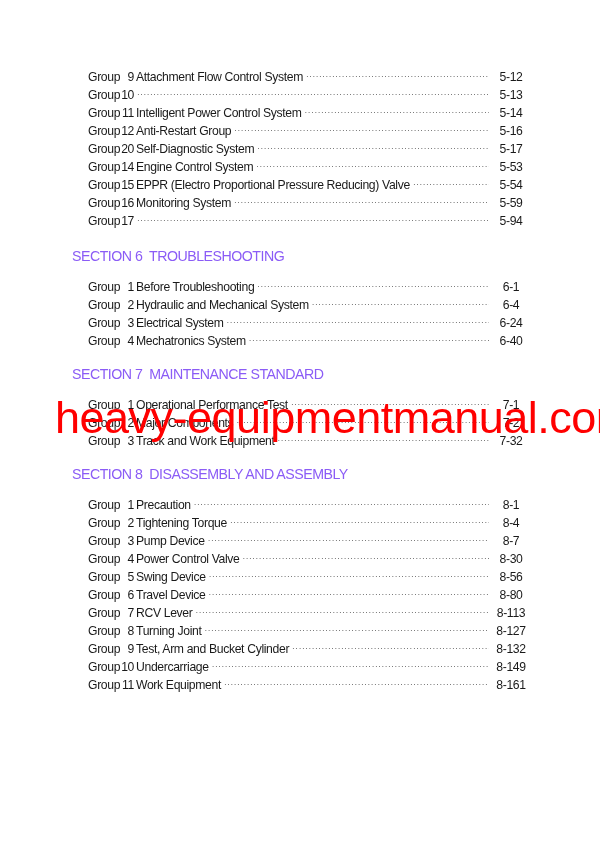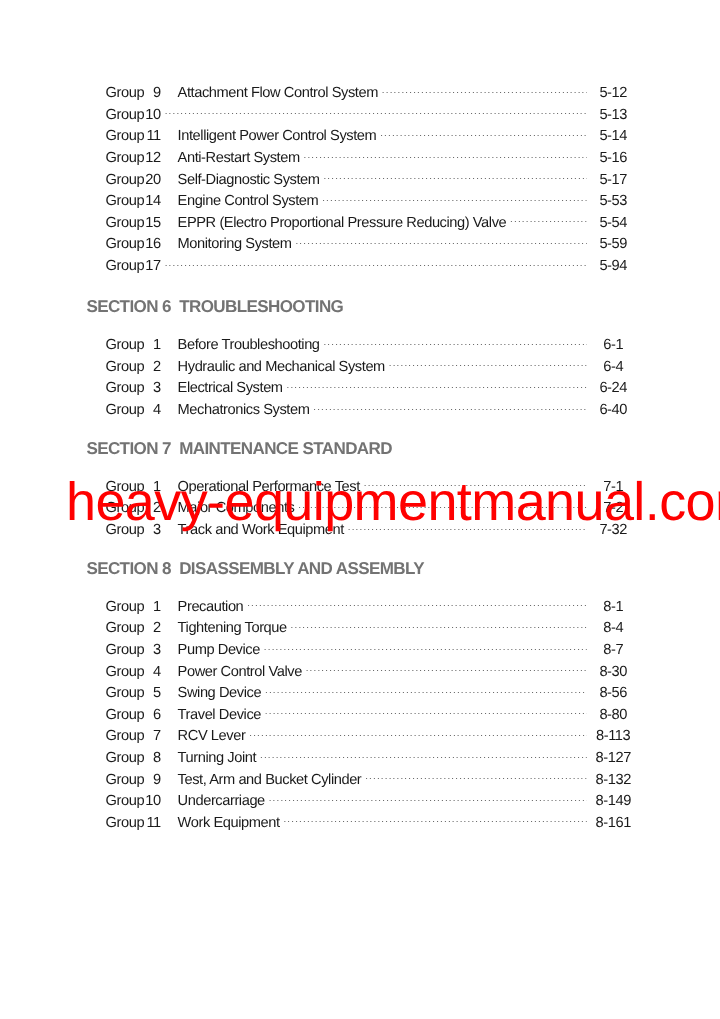--- a/index.html
+++ b/index.html
@@ -4,27 +4,27 @@
   <style>
     html, body { margin: 0; padding: 0; background: #ffffff; }
     body { width: 600px; height: 849px; position: relative; overflow: hidden;
            font-family: "Liberation Sans", sans-serif; color: #1a1a1a; }
     .page { position: absolute; left: 0; top: 0; width: 523px; height: 849px; }
     .group-list { position: absolute; left: 88px; width: 440px; }
     .row { display: flex; align-items: baseline; height: 18px; line-height: 18px;
            font-size: 12.2px; letter-spacing: -0.35px; white-space: nowrap; }
     .row .g-label { width: 30px; }
     .row .g-num { width: 16px; text-align: right; }
-    .row .g-title { padding-left: 14px; }
+    .row .g-title { padding-left: 2px; }
     .row .leader { flex: 1; overflow: hidden; margin: 0 5px 0 3px; color: #555;
                    font-size: 8px; letter-spacing: 0.6px; position: relative; top: -2px; }
     .row .leader::before { content: "································································································································"; }
     .row .g-page { width: 34px; text-align: center; }
     .section-title { position: absolute; left: 72px; font-size: 14.2px; letter-spacing: -0.5px;
-                     color: #737373; white-space: pre; font-weight: bold; }
+                     color: #8b5cf6; white-space: pre; }
     .watermark { position: absolute; left: 55px; top: 392px; font-size: 45px;
                  color: #ff0000; letter-spacing: -0.5px; white-space: nowrap;
                  line-height: 52px; pointer-events: none; }
   </style>
 </head>
 <body>
 
 <div class="page">
 
   <div class="group-list" style="top:68px;">
@@ -44,21 +44,21 @@
     <div class="row">
         <span class="g-label">Group</span>
         <span class="g-num">11</span>
         <span class="g-title">Intelligent Power Control System</span>
         <span class="leader"></span>
         <span class="g-page">5-14</span>
       </div>
     <div class="row">
         <span class="g-label">Group</span>
         <span class="g-num">12</span>
-        <span class="g-title">Anti-Restart System</span>
+        <span class="g-title">Anti-Restart Group</span>
         <span class="leader"></span>
         <span class="g-page">5-16</span>
       </div>
     <div class="row">
         <span class="g-label">Group</span>
         <span class="g-num">20</span>
         <span class="g-title">Self-Diagnostic System</span>
         <span class="leader"></span>
         <span class="g-page">5-17</span>
       </div>

